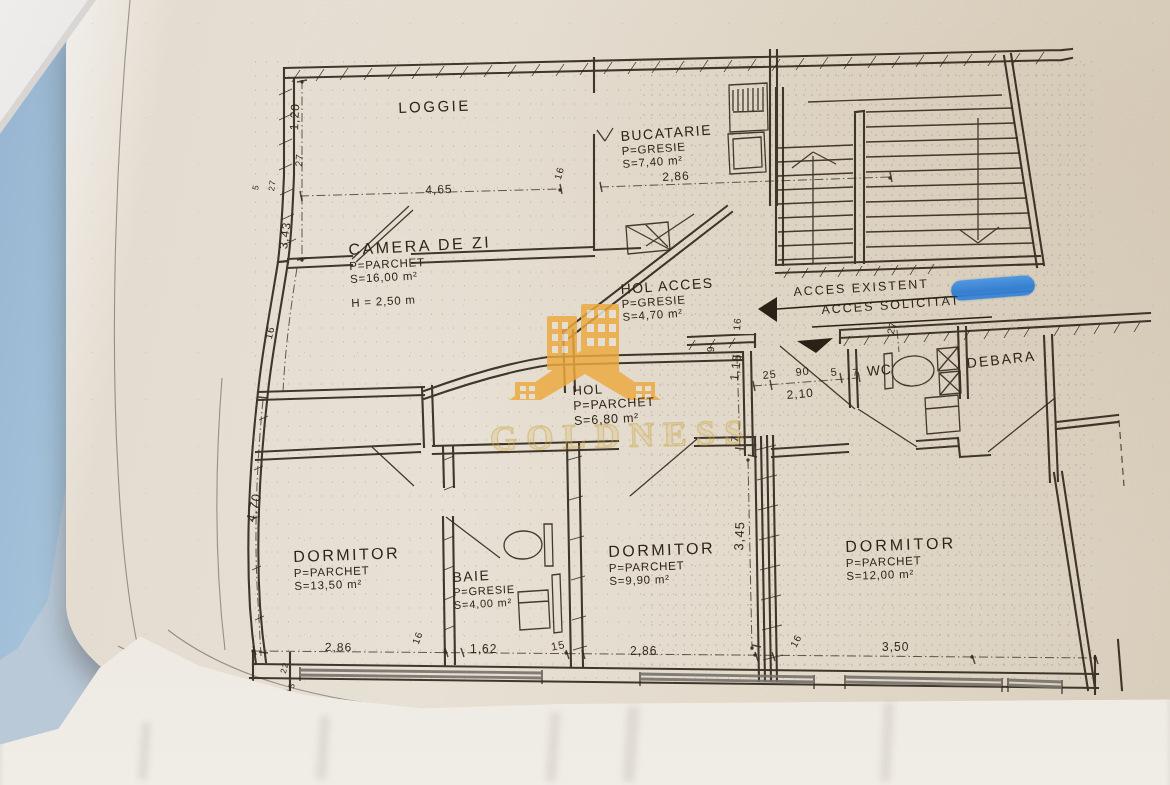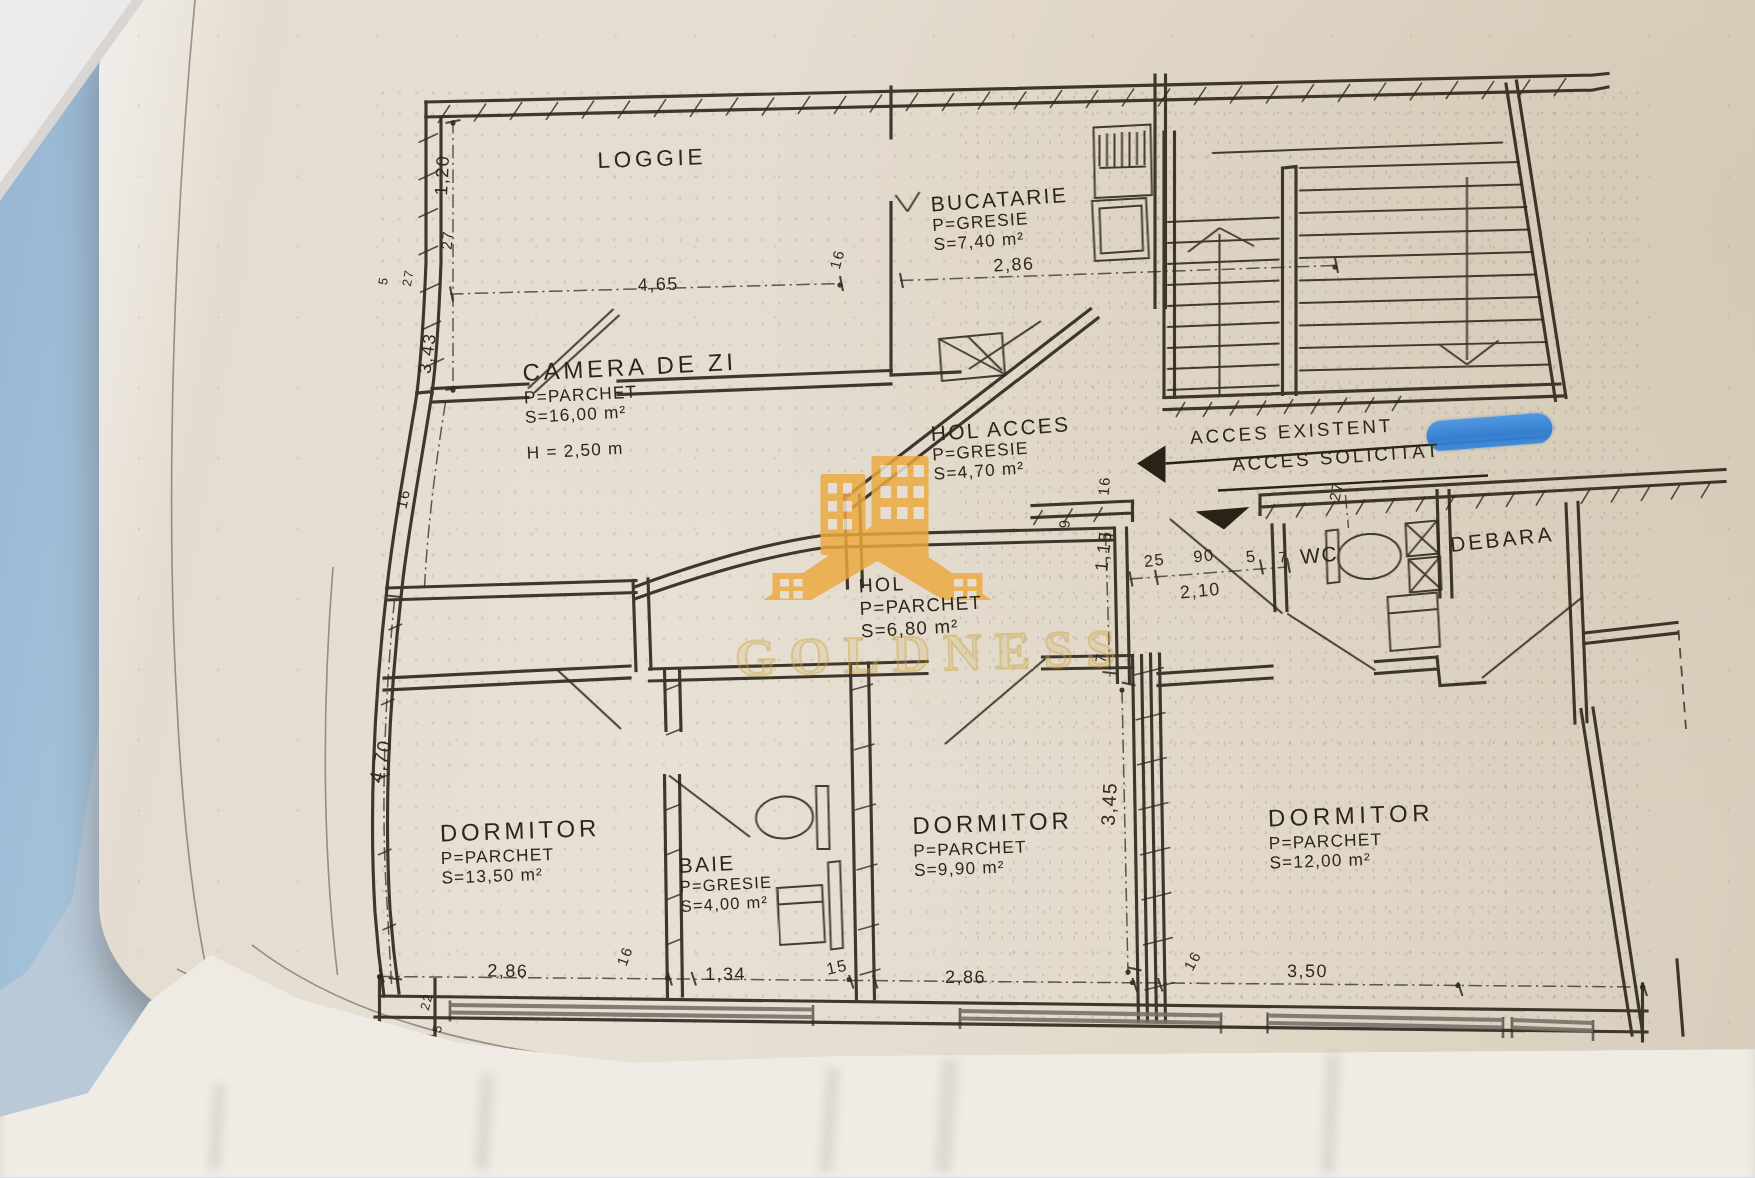--- a/index.html
+++ b/index.html
@@ -278,25 +278,25 @@
     <div class="dim" style="left:830px;top:366px;transform:rotate(-6deg);font-size:11px">5</div>
     <div class="dim" style="left:786px;top:388px;transform:rotate(-5deg)">2,10</div>
     <div class="dim" style="left:727px;top:380px;transform:rotate(-83deg)">1,15</div>
     <div class="dim sm" style="left:729px;top:441px;transform:rotate(-80deg)">7</div>
     <div class="dim sm" style="left:885px;top:333px;transform:rotate(-78deg)">27</div>
     <div class="dim sm" style="left:852px;top:367px;transform:rotate(-5deg)">7</div>
     <div class="dim" style="left:243px;top:520px;transform:rotate(-77deg);font-size:13px">4,70</div>
     <div class="dim" style="left:731px;top:550px;transform:rotate(-87deg);font-size:13px">3,45</div>
     <div class="dim" style="left:325px;top:640px;transform:rotate(1deg)">2,86</div>
     <div class="dim sm" style="left:410px;top:642px;transform:rotate(-70deg)">16</div>
-    <div class="dim" style="left:470px;top:642px">1,34</div>
+    <div class="dim" style="left:470px;top:642px">1,62</div>
     <div class="dim sm" style="left:550px;top:641px;transform:rotate(-12deg);font-size:11px">15</div>
     <div class="dim" style="left:630px;top:644px">2,86</div>
     <div class="dim sm" style="left:788px;top:644px;transform:rotate(-62deg)">16</div>
-    <div class="dim" style="left:858px;top:640px">3,50</div>
+    <div class="dim" style="left:882px;top:640px">3,50</div>
     <div class="dim xs" style="left:278px;top:672px;transform:rotate(-75deg)">22</div>
     <div class="dim xs" style="left:286px;top:687px;transform:rotate(-75deg)">5</div>
   </div>
 
   <div class="corner-under"></div>
   <div class="corner-page"></div>
 
   <div class="bottom-strip"></div>
   <div class="smudge" style="left:140px;top:722px;width:9px;height:58px;transform:rotate(4deg)"></div>
   <div class="smudge" style="left:318px;top:716px;width:10px;height:64px;transform:rotate(4deg)"></div>

